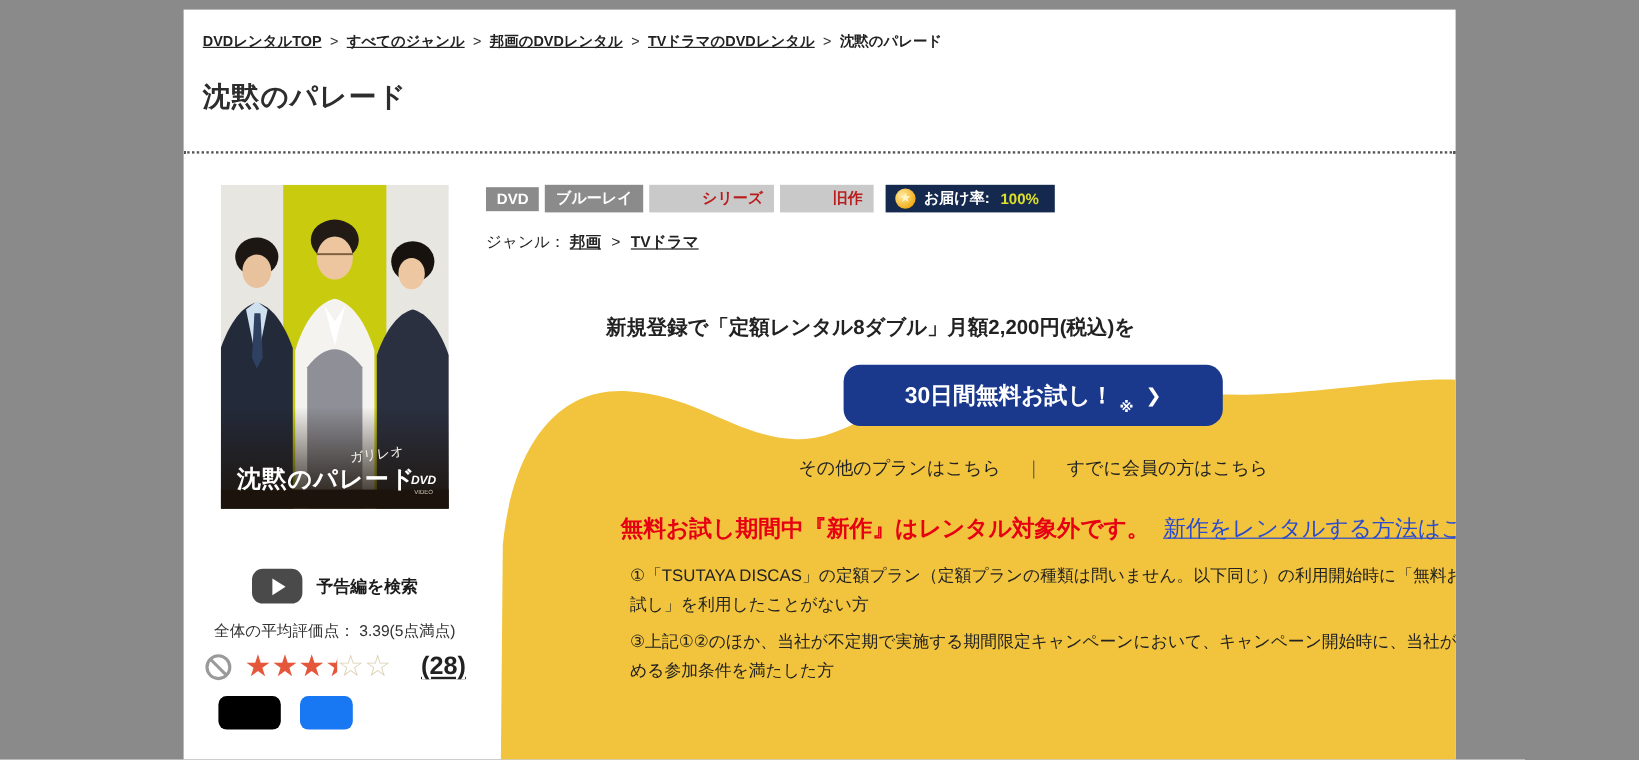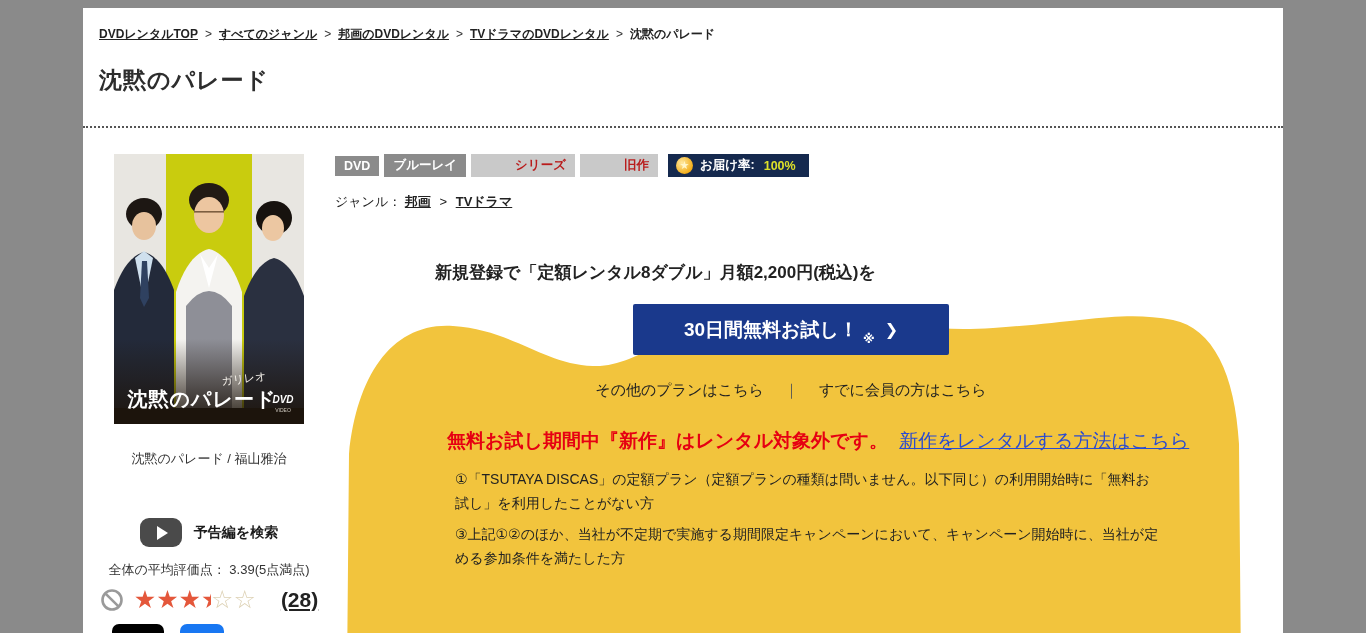--- a/index.html
+++ b/index.html
@@ -4,21 +4,21 @@
 <style>
   * { box-sizing: border-box; }
   html,body { margin:0; padding:0; }
   body {
     width:1366px; height:633px; overflow:hidden;
     background:#8a8a8a;
     font-family:"Liberation Sans","DejaVu Sans",sans-serif;
     color:#222;
   }
   .container {
-    width:1200px; height:625px; margin:8px auto 0;
+    width:1060px; height:625px; margin:8px auto 0;
     background:#ffffff; position:relative; overflow:hidden;
   }
   
   .breadcrumb { padding:18px 16px 0; font-size:12px; font-weight:bold; color:#222; }
   .crumb-link { text-decoration:underline; cursor:pointer; }
   .crumb-sep { margin:0 7px; font-weight:normal; color:#333; }
   .crumb-current { font-weight:bold; }
   
   .page-title { margin:22px 16px 0; font-size:23px; font-weight:bold; color:#2d2d2d; letter-spacing:1px; }
   .dotted-sep { border:none; border-top:2px dotted #555; margin:30px 0 0; }
@@ -57,21 +57,21 @@
   .genre-row { margin-top:16px; font-size:13px; color:#222; }
   .genre-link { font-weight:bold; text-decoration:underline; cursor:pointer; }
   .genre-sep { margin:0 5px; }
   
   .promo-heading { margin:50px 0 0 100px; font-size:17px; font-weight:bold; color:#222; }
   .promo-body { position:relative; width:912px; margin-top:2px; }
   .blob { position:absolute; top:0; left:8px; z-index:0; }
   .promo-content { position:relative; z-index:1; }
   .cta-button {
     margin:20px auto 0; width:316px; height:51px;
-    background:#1a398c; border:none; border-radius:2px;
+    background:#1a398c; border:none; border-radius:14px;
     color:#fff; font-weight:bold; font-size:19px; cursor:pointer;
     display:flex; align-items:center; justify-content:center;
     font-family:"Liberation Sans","DejaVu Sans",sans-serif;
   }
   .cta-note { font-size:12px; align-self:flex-end; margin:0 0 8px 5px; }
   .cta-chevron { font-size:16px; margin-left:10px; font-weight:bold; }
   .secondary-links { text-align:center; margin-top:26px; font-size:15px; color:#222; }
   .secondary-link { cursor:pointer; }
   .links-sep { margin:0 16px; color:#555; }
   .warning-line { margin:28px 0 0 112px; font-size:19px; }
@@ -126,21 +126,20 @@
 
           <rect x="0" y="185" width="190" height="85" fill="url(#fade)"></rect>
           <rect x="0" y="254" width="190" height="16" fill="#1c140c"></rect>
           <text x="108" y="231" font-size="11" fill="#f7f3ec" transform="rotate(-7 108 231)" font-family="DejaVu Serif, serif">ガリレオ</text>
           <text x="88" y="252" font-size="20" font-weight="bold" fill="#ffffff" text-anchor="middle" font-family="DejaVu Serif, serif" letter-spacing="1">沈黙のパレード</text>
           <text x="169" y="249" font-size="10" font-weight="bold" font-style="italic" fill="#ffffff" text-anchor="middle" font-family="Liberation Sans, sans-serif">DVD</text>
           <text x="169" y="258" font-size="5" fill="#cfc9c0" text-anchor="middle" font-family="Liberation Sans, sans-serif">VIDEO</text>
         </svg>
       </div>
 
-      <div class="caption">沈黙のパレード / 福山雅治</div>
 
       <div class="trailer">
         <span class="play-btn">
             <span class="play-tri"></span>
           </span>
         <span class="trailer-label">予告編を検索</span>
       </div>
 
       <div class="rating-line">
         <span>全体の平均評価点：</span>

